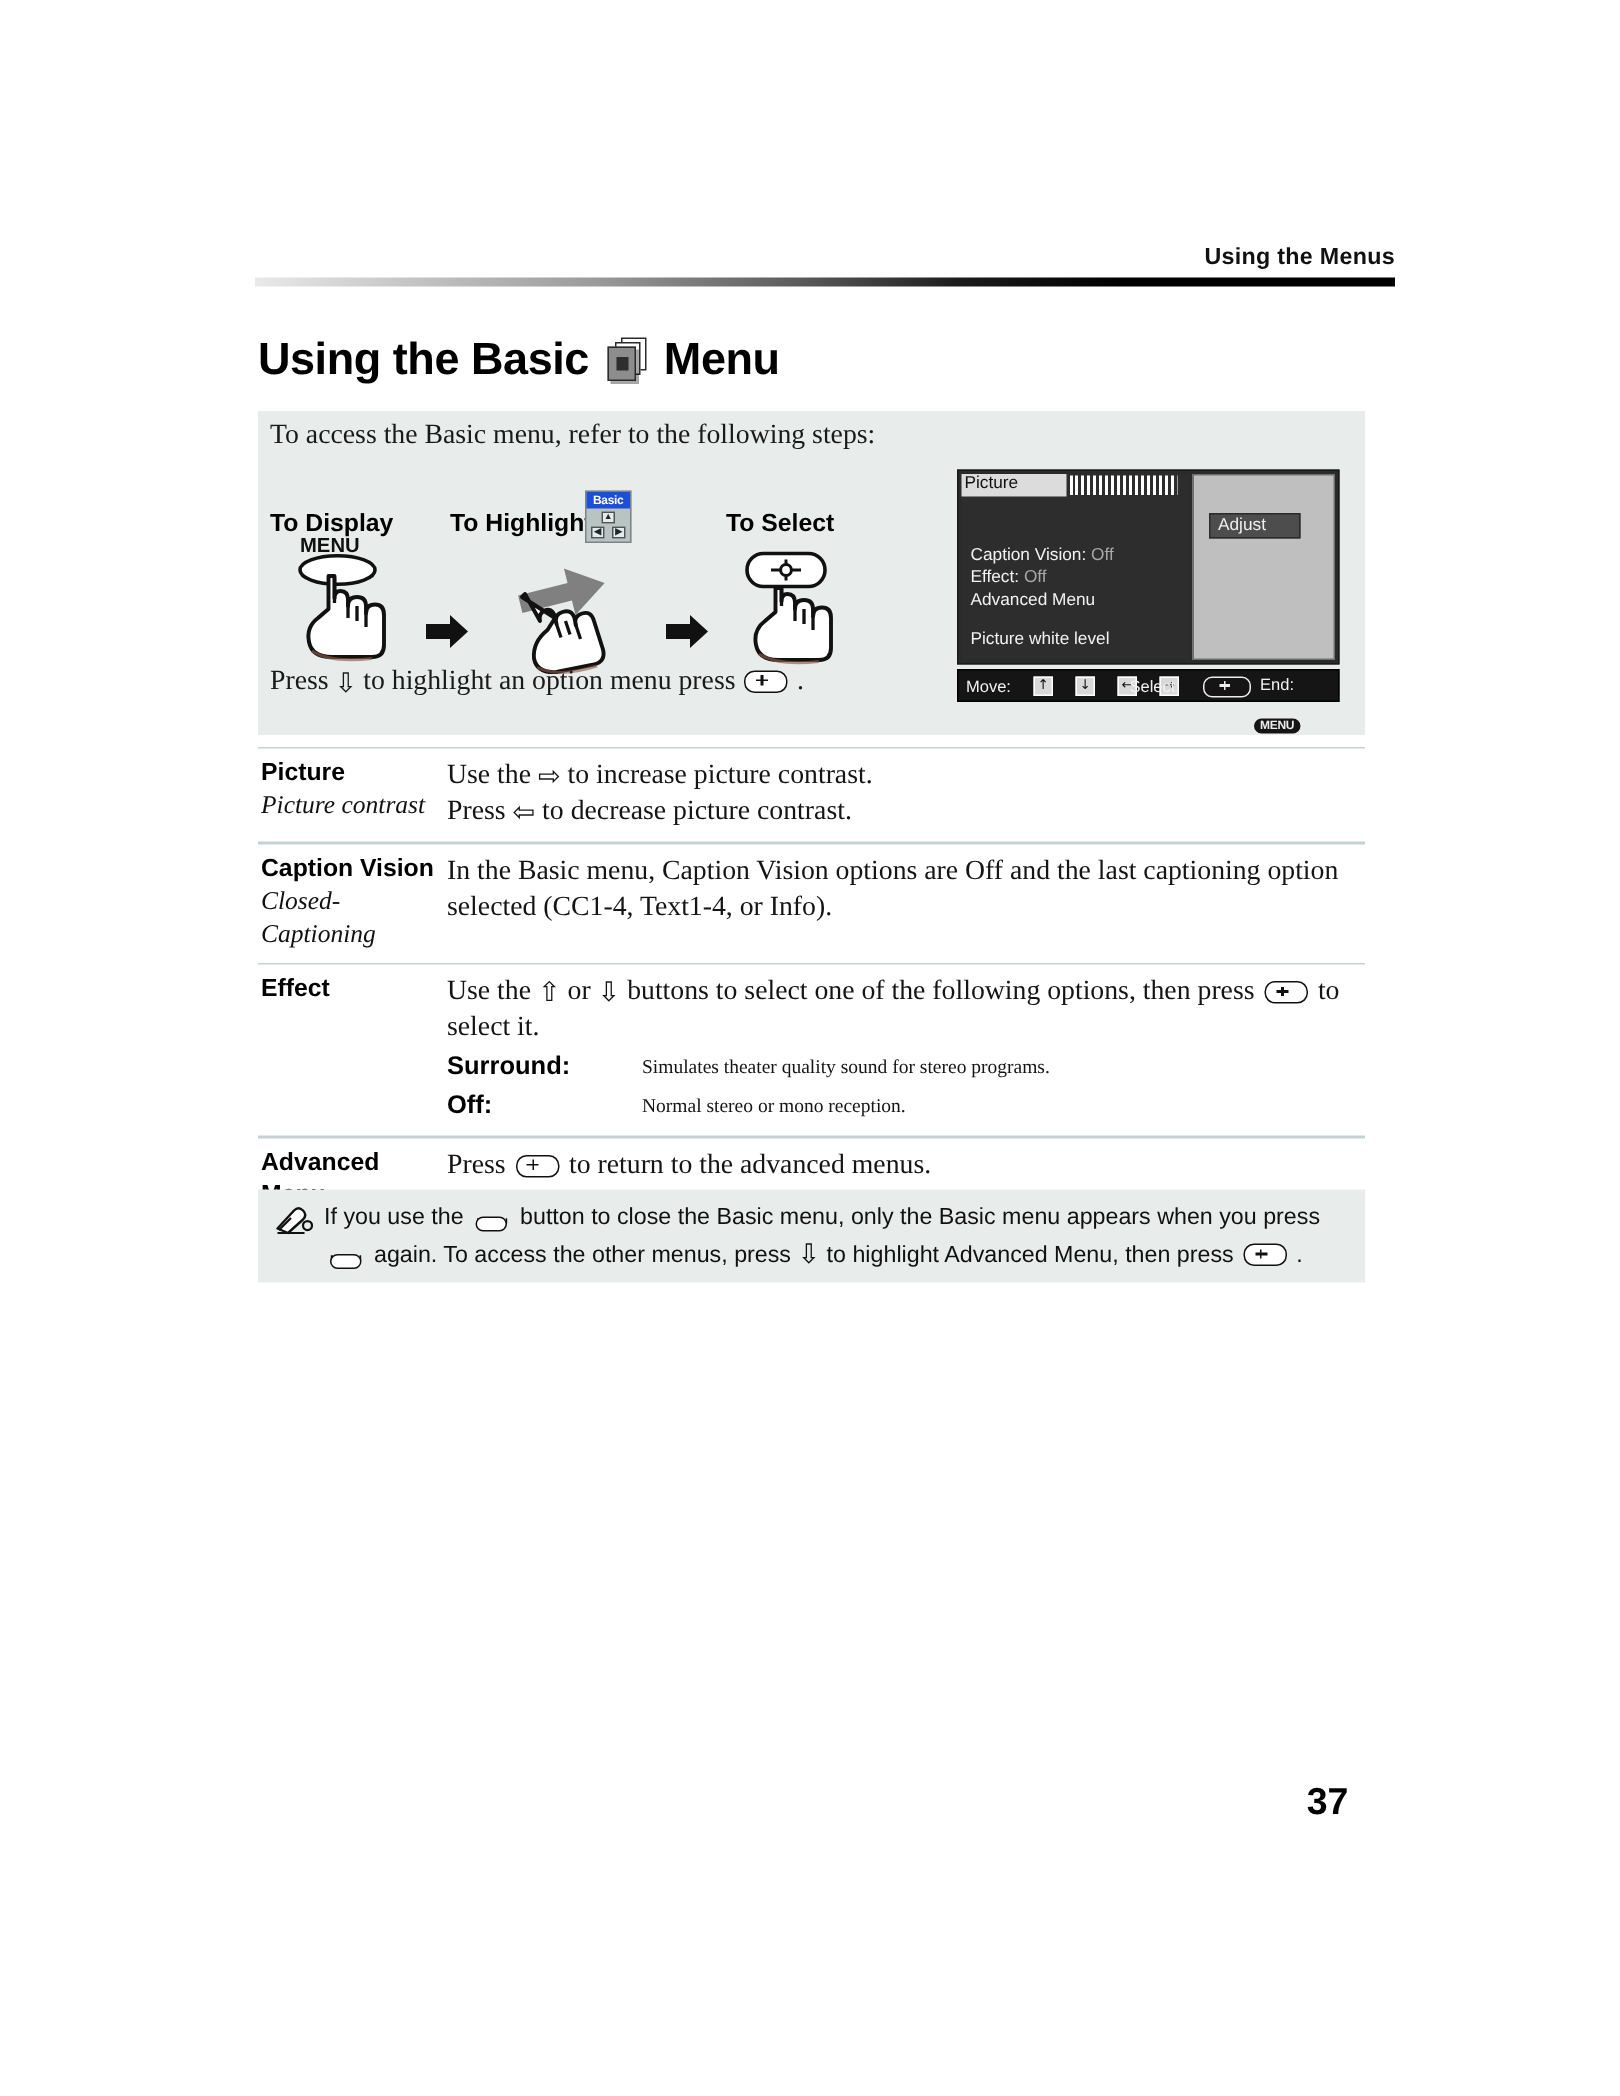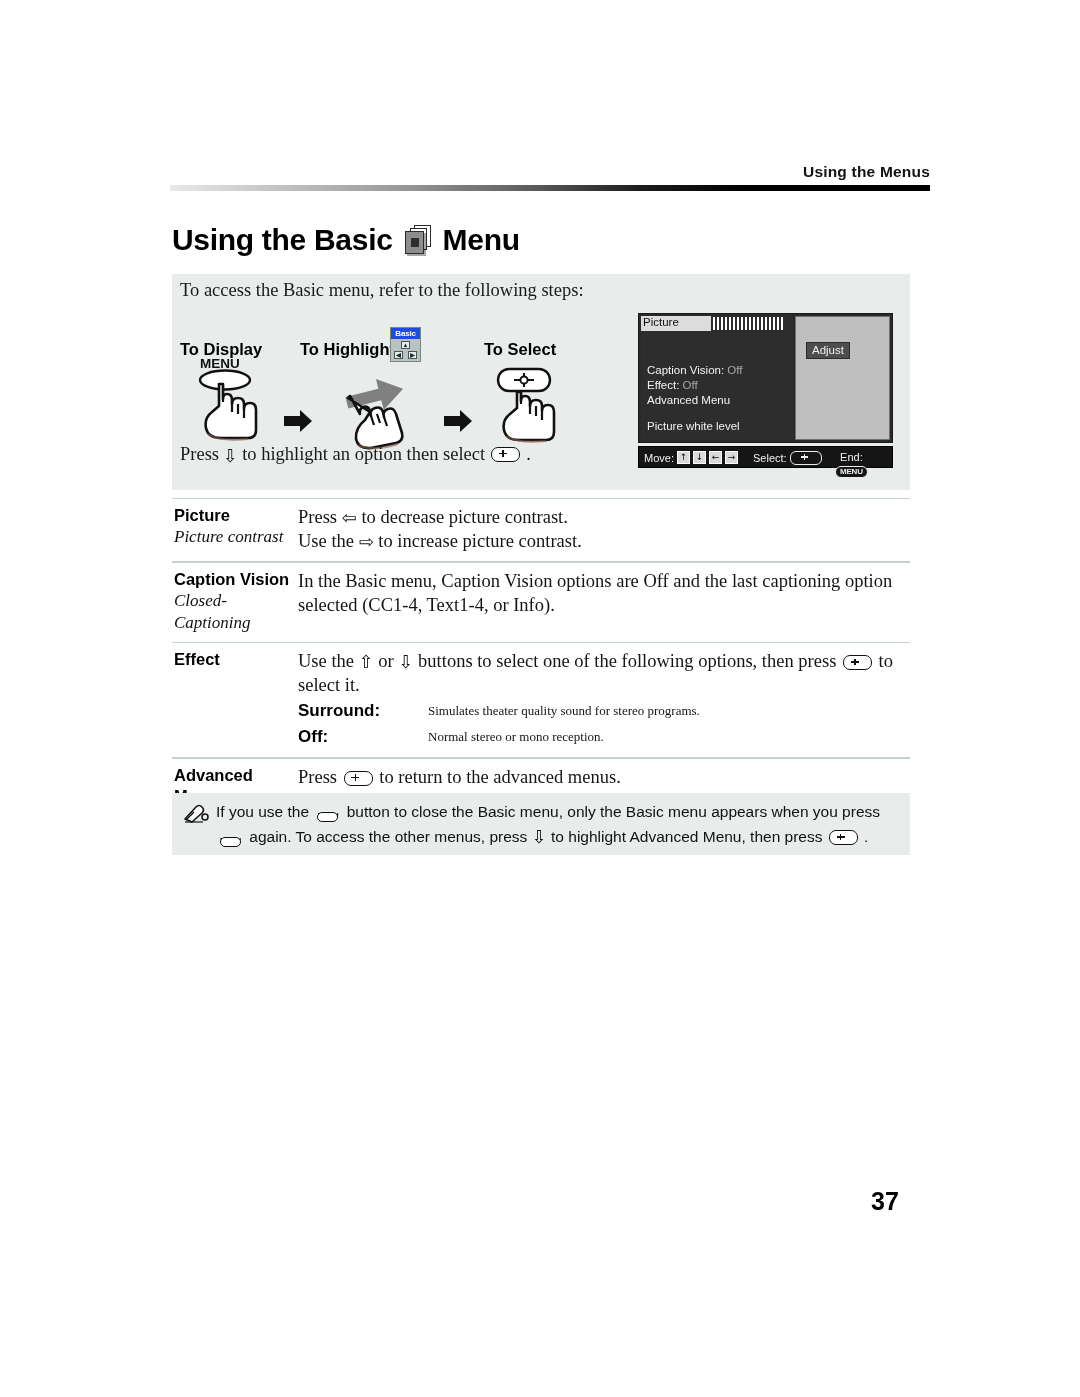--- a/index.html
+++ b/index.html
@@ -316,38 +316,38 @@
   .osd .r-effect   { top: 63px; }
   .osd .r-advanced { top: 78px; }
   .osd .r-white    { top: 104px; }
 
   .osd .adjust-chip {
     position: absolute;
     left: 10px; top: 25px;
     background: #4d4d4d;
     color: #f0f0f0;
     font-size: 11.5px;
-    padding: 1px 5px 2px 5px;
+    padding: 1px 22px 2px 5px;
     border: 1px solid #2b2b2b;
   }
 
   .osd-bar {
     position: absolute;
     left: 638px;
     top: 446px;
     width: 255px;
     height: 22px;
     background: #151515;
     border: 1px solid #000;
     box-sizing: border-box;
     font-family: "Liberation Sans", sans-serif;
     color: #f2f2f2;
     font-size: 11px;
   }
-  .osd-bar .seg { position: absolute; top: 4px; white-space: nowrap; display: flex; align-items: center; gap: 3px; }
+  .osd-bar .seg { position: absolute; top: 4px; white-space: nowrap; display: flex; align-items: center; gap: 15px; }
   .osd-bar .s-move { left: 5px; }
   .osd-bar .s-select { left: 114px; }
   .osd-bar .s-end { left: 196px; flex-direction: column; }
 
   .keycap {
     display: inline-block;
     width: 13px; height: 13px;
     background: #d9d9d9;
     color: #101010;
     border: 1px solid #ffffff;
@@ -567,21 +567,21 @@
           <path d="M37 40 L37 52" fill="none" stroke="#111" stroke-width="2.2"></path>
           <path d="M46 51 L46 62 M52 54 L52 64 M58 59 L58 68" fill="none" stroke="#111" stroke-width="2.2"></path>
           <path d="M22 84 Q34 92 62 89" fill="none" stroke="#8a5a4a" stroke-width="2" opacity=".65"></path>
         </svg>
       </div>
     </div>
 
     <div class="press-line">
       <span>Press</span>
       <span class="sym-arrow">⇩</span>
-      <span>to highlight an option then select</span>
+      <span>to highlight an option menu press</span>
       <span class="plusbtn"></span>
       <span>.</span>
     </div>
   </div>
 
   <div class="osd">
     <div class="left-pane">
       <div class="mtitle">Basic Menu</div>
 
       <div class="r-picture">
@@ -632,28 +632,28 @@
 
     <div class="hline"></div>
 
     <div class="drow">
       <div class="dterm">
         <div class="t1">Picture</div>
         <div class="t2">Picture contrast</div>
       </div>
       <div class="ddesc">
         <p>
+          <span>Use the</span>
+          <span class="sym-arrow">⇨</span>
+          <span>to increase picture contrast.</span>
+        </p>
+        <p>
           <span>Press</span>
           <span class="sym-arrow">⇦</span>
           <span>to decrease picture contrast.</span>
-        </p>
-        <p>
-          <span>Use the</span>
-          <span class="sym-arrow">⇨</span>
-          <span>to increase picture contrast.</span>
         </p>
       </div>
     </div>
 
     <div class="hline"></div>
 
     <div class="drow">
       <div class="dterm">
         <div class="t1">Caption Vision</div>
         <div class="t2">Closed-Captioning</div>

